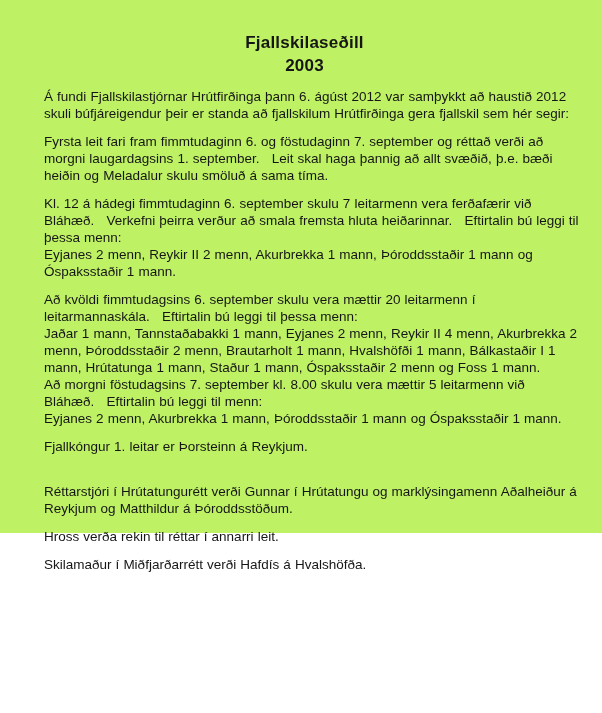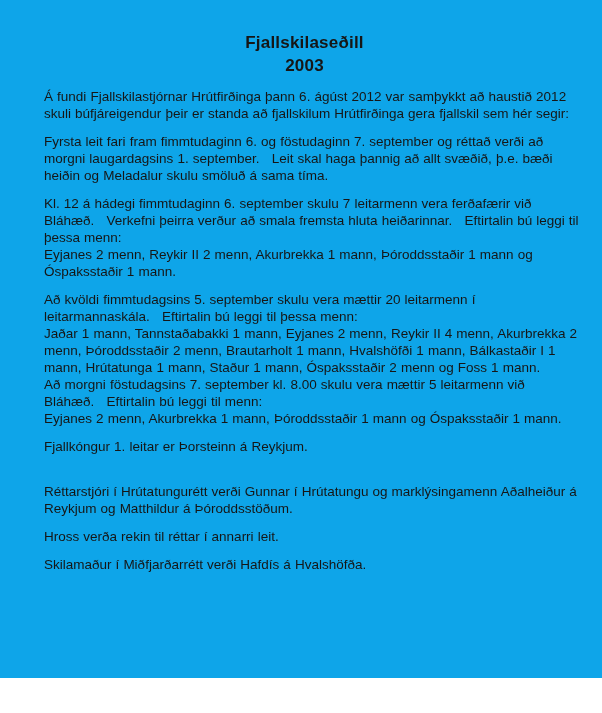--- a/index.html
+++ b/index.html
@@ -11,23 +11,23 @@
     width: 602px;
     height: 713px;
     overflow: hidden;
     font-family: "Liberation Sans", sans-serif;
     color: #161616;
     -webkit-font-smoothing: antialiased;
   }
   .page {
     box-sizing: border-box;
     width: 602px;
-    height: 678px;
+    height: 533px;
     padding: 31px 20px 13px 27px;
-    background: #0ea5e9;
+    background: #bef264;
   }
   .doc-title {
     margin: 0 0 11px 0;
     text-align: center;
     font-size: 17px;
     line-height: 23px;
     font-weight: bold;
     letter-spacing: 0.2px;
   }
   .para {
@@ -54,21 +54,21 @@
   <p class="para"><span class="b">Fyrsta leit fari fram fimmtudaginn 6. og föstudaginn 7. september</span><span> og réttað verði að
 morgni laugardagsins 1. september.   Leit skal haga þannig að allt svæðið, þ.e. bæði
 heiðin og Meladalur skulu smöluð á sama tíma.</span></p>
 
   <p class="para"><span class="b">Kl. 12 á hádegi fimmtudaginn 6. september skulu 7 leitarmenn vera ferðafærir við
 Bláhæð.</span><span>   Verkefni þeirra verður að smala fremsta hluta heiðarinnar.   Eftirtalin bú leggi til
 þessa menn:
 Eyjanes 2 menn, Reykir II 2 menn, Akurbrekka 1 mann, Þóroddsstaðir 1 mann og
 Óspaksstaðir 1 mann.</span></p>
 
-  <p class="para"><span class="b">Að kvöldi fimmtudagsins 5. september skulu vera mættir 20 leitarmenn í
+  <p class="para"><span class="b">Að kvöldi fimmtudagsins 6. september skulu vera mættir 20 leitarmenn í
 leitarmannaskála.</span><span>   Eftirtalin bú leggi til þessa menn:
 Jaðar 1 mann, Tannstaðabakki 1 mann, Eyjanes 2 menn, Reykir II 4 menn, Akurbrekka 2
 menn, Þóroddsstaðir 2 menn, Brautarholt 1 mann, Hvalshöfði 1 mann, Bálkastaðir I 1
 mann, Hrútatunga 1 mann, Staður 1 mann, Óspaksstaðir 2 menn og Foss 1 mann.
 </span><span class="b">Að morgni föstudagsins 7. september kl. 8.00 skulu vera mættir 5 leitarmenn við
 Bláhæð.</span><span>   Eftirtalin bú leggi til menn:
 Eyjanes 2 menn, Akurbrekka 1 mann, Þóroddsstaðir 1 mann og Óspaksstaðir 1 mann.</span></p>
 
   <p class="para"><span>Fjallkóngur 1. leitar er Þorsteinn á Reykjum.</span></p>
 

